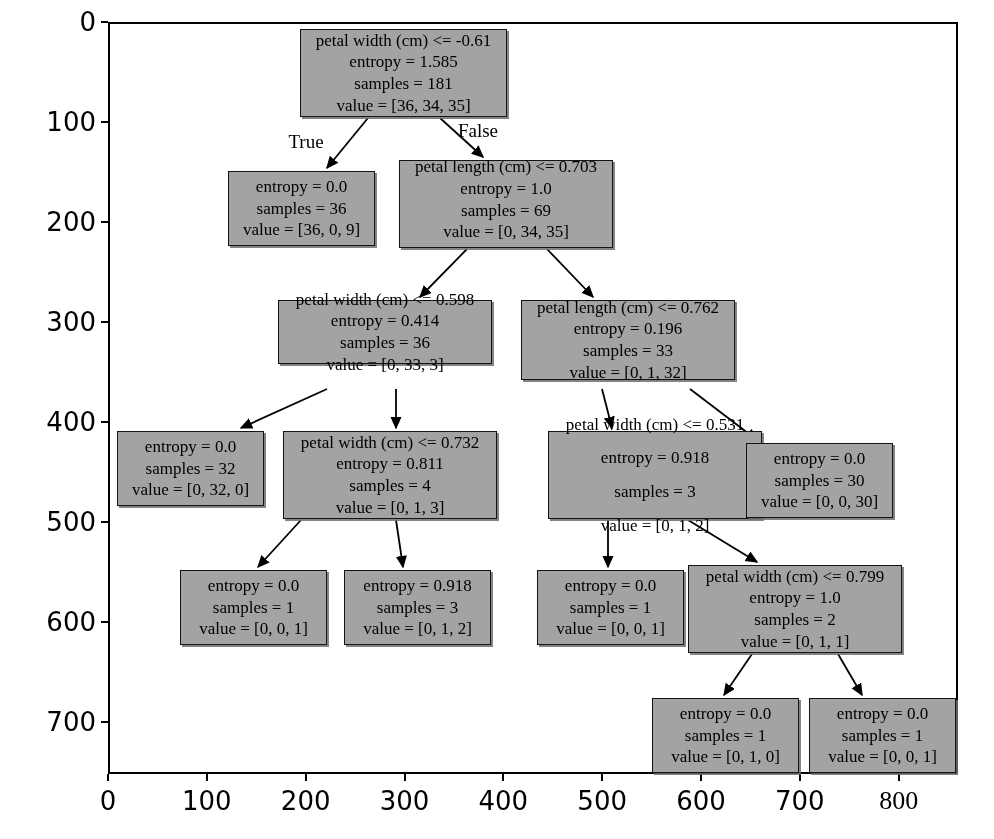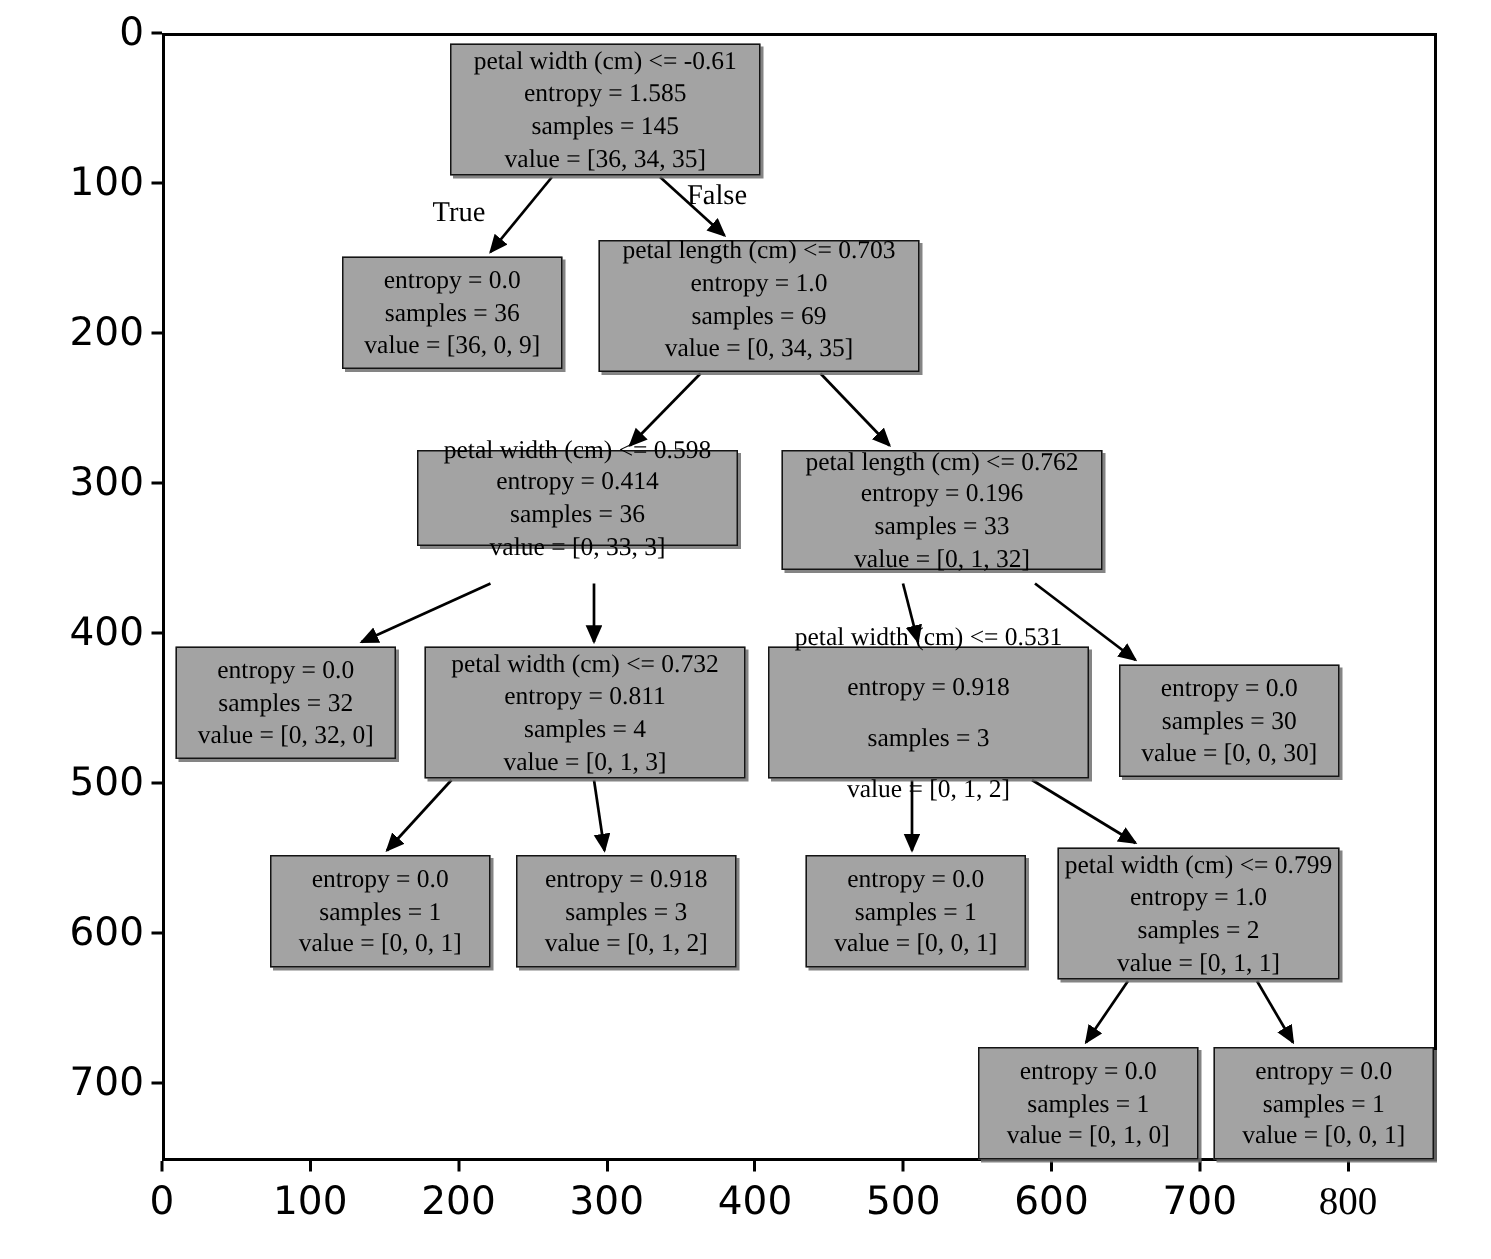--- a/index.html
+++ b/index.html
@@ -150,21 +150,21 @@
         <line x1="688" y1="520" x2="757" y2="562" stroke="#000000" stroke-width="1.8" marker-end="url(#arrowhead)"></line>
         <line x1="752" y1="654" x2="724" y2="695" stroke="#000000" stroke-width="1.8" marker-end="url(#arrowhead)"></line>
         <line x1="838" y1="654" x2="862" y2="695" stroke="#000000" stroke-width="1.8" marker-end="url(#arrowhead)"></line>
       </g>
   </svg>
 
   <div id="node-layer">
       <div class="node" style="left: 300px; top: 29px; width: 207px; height: 88px;">
         <div class="node-line">petal width (cm) &lt;= -0.61</div>
         <div class="node-line">entropy = 1.585</div>
-        <div class="node-line">samples = 145</div>
+        <div class="node-line">samples = 181</div>
         <div class="node-line">value = [36, 34, 35]</div>
       </div>
       <div class="node" style="left: 228px; top: 171px; width: 147px; height: 75px;">
         <div class="node-line">entropy = 0.0</div>
         <div class="node-line">samples = 36</div>
         <div class="node-line">value = [36, 0, 9]</div>
       </div>
       <div class="node" style="left: 399px; top: 160px; width: 214px; height: 88px; justify-content: flex-end;">
         <div class="node-line">petal length (cm) &lt;= 0.703</div>
         <div class="node-line">entropy = 1.0</div>
@@ -187,21 +187,21 @@
         <div class="node-line">entropy = 0.0</div>
         <div class="node-line">samples = 32</div>
         <div class="node-line">value = [0, 32, 0]</div>
       </div>
       <div class="node" style="left: 283px; top: 431px; width: 214px; height: 88px;">
         <div class="node-line">petal width (cm) &lt;= 0.732</div>
         <div class="node-line">entropy = 0.811</div>
         <div class="node-line">samples = 4</div>
         <div class="node-line">value = [0, 1, 3]</div>
       </div>
-      <div class="node" style="left: 512px; top: 431px; width: 214px; height: 88px; gap: 12px;">
+      <div class="node" style="left: 548px; top: 431px; width: 214px; height: 88px; gap: 12px;">
         <div class="node-line">petal width (cm) &lt;= 0.531</div>
         <div class="node-line">entropy = 0.918</div>
         <div class="node-line">samples = 3</div>
         <div class="node-line">value = [0, 1, 2]</div>
       </div>
       <div class="node" style="left: 746px; top: 443px; width: 147px; height: 75px;">
         <div class="node-line">entropy = 0.0</div>
         <div class="node-line">samples = 30</div>
         <div class="node-line">value = [0, 0, 30]</div>
       </div>
@@ -213,21 +213,21 @@
       <div class="node" style="left: 344px; top: 570px; width: 147px; height: 75px;">
         <div class="node-line">entropy = 0.918</div>
         <div class="node-line">samples = 3</div>
         <div class="node-line">value = [0, 1, 2]</div>
       </div>
       <div class="node" style="left: 537px; top: 570px; width: 147px; height: 75px;">
         <div class="node-line">entropy = 0.0</div>
         <div class="node-line">samples = 1</div>
         <div class="node-line">value = [0, 0, 1]</div>
       </div>
-      <div class="node" style="left: 705px; top: 565px; width: 188px; height: 88px;">
+      <div class="node" style="left: 688px; top: 565px; width: 214px; height: 88px;">
         <div class="node-line">petal width (cm) &lt;= 0.799</div>
         <div class="node-line">entropy = 1.0</div>
         <div class="node-line">samples = 2</div>
         <div class="node-line">value = [0, 1, 1]</div>
       </div>
       <div class="node" style="left: 652px; top: 698px; width: 147px; height: 75px;">
         <div class="node-line">entropy = 0.0</div>
         <div class="node-line">samples = 1</div>
         <div class="node-line">value = [0, 1, 0]</div>
       </div>

